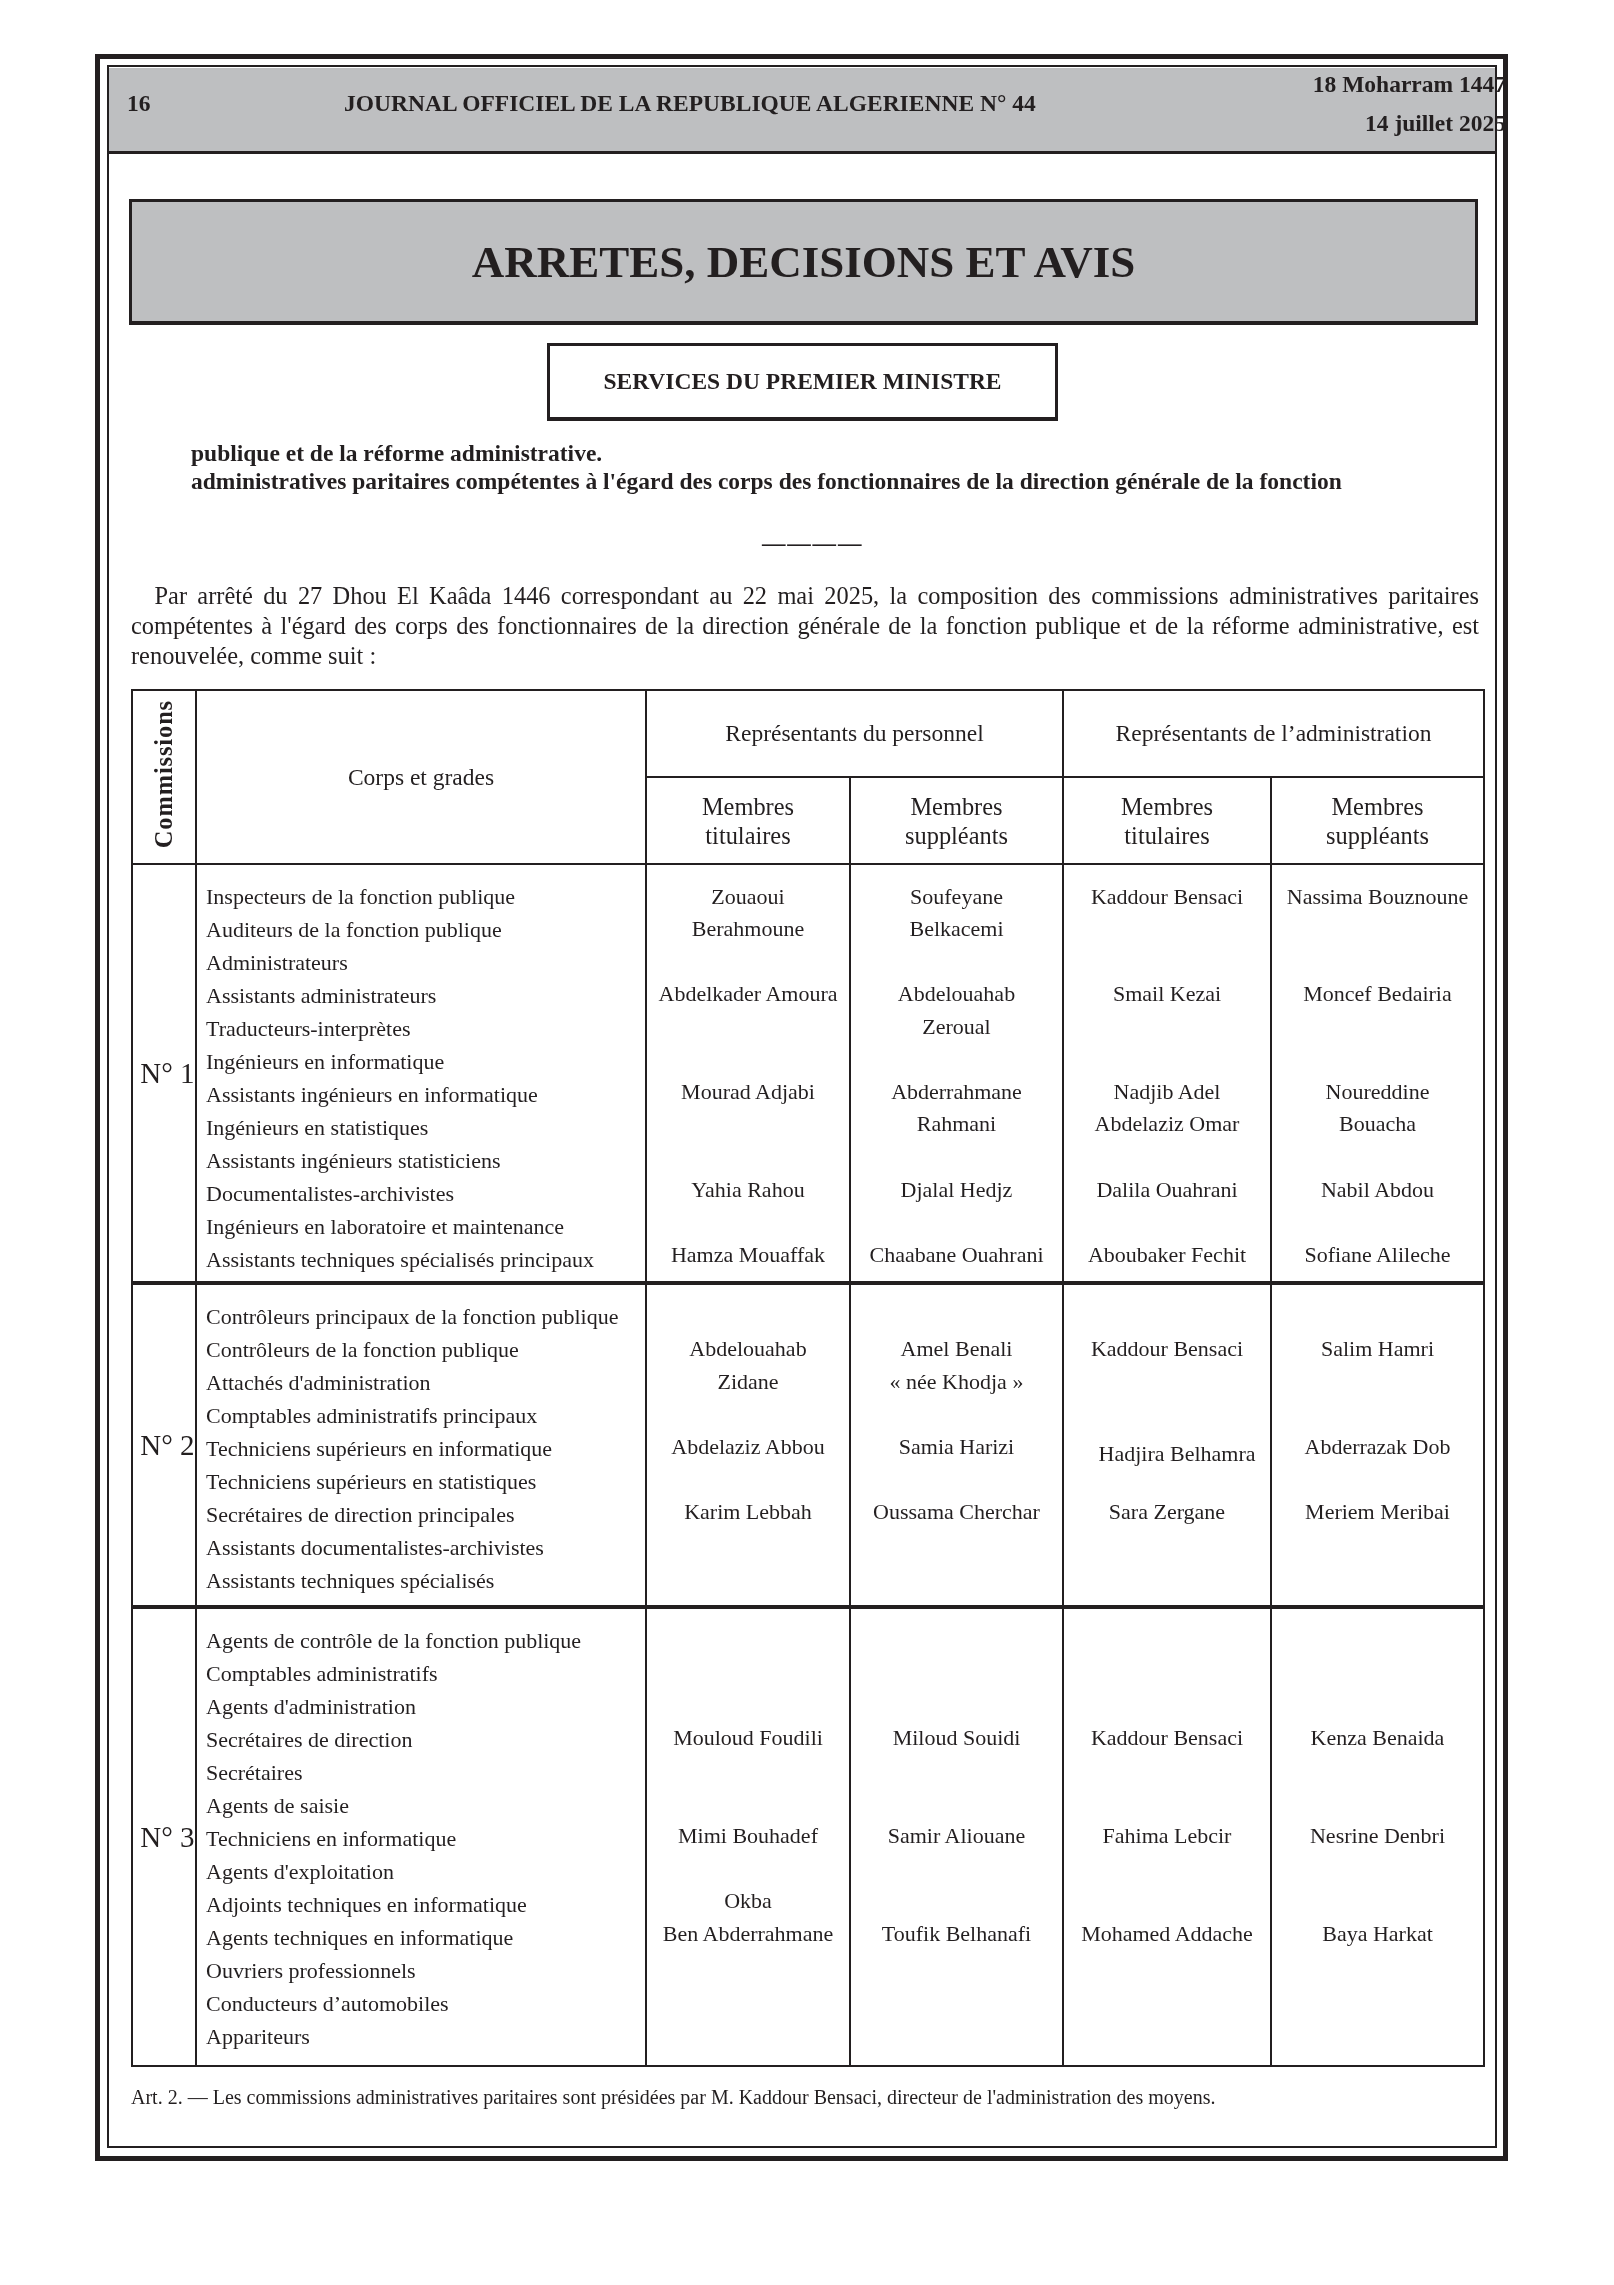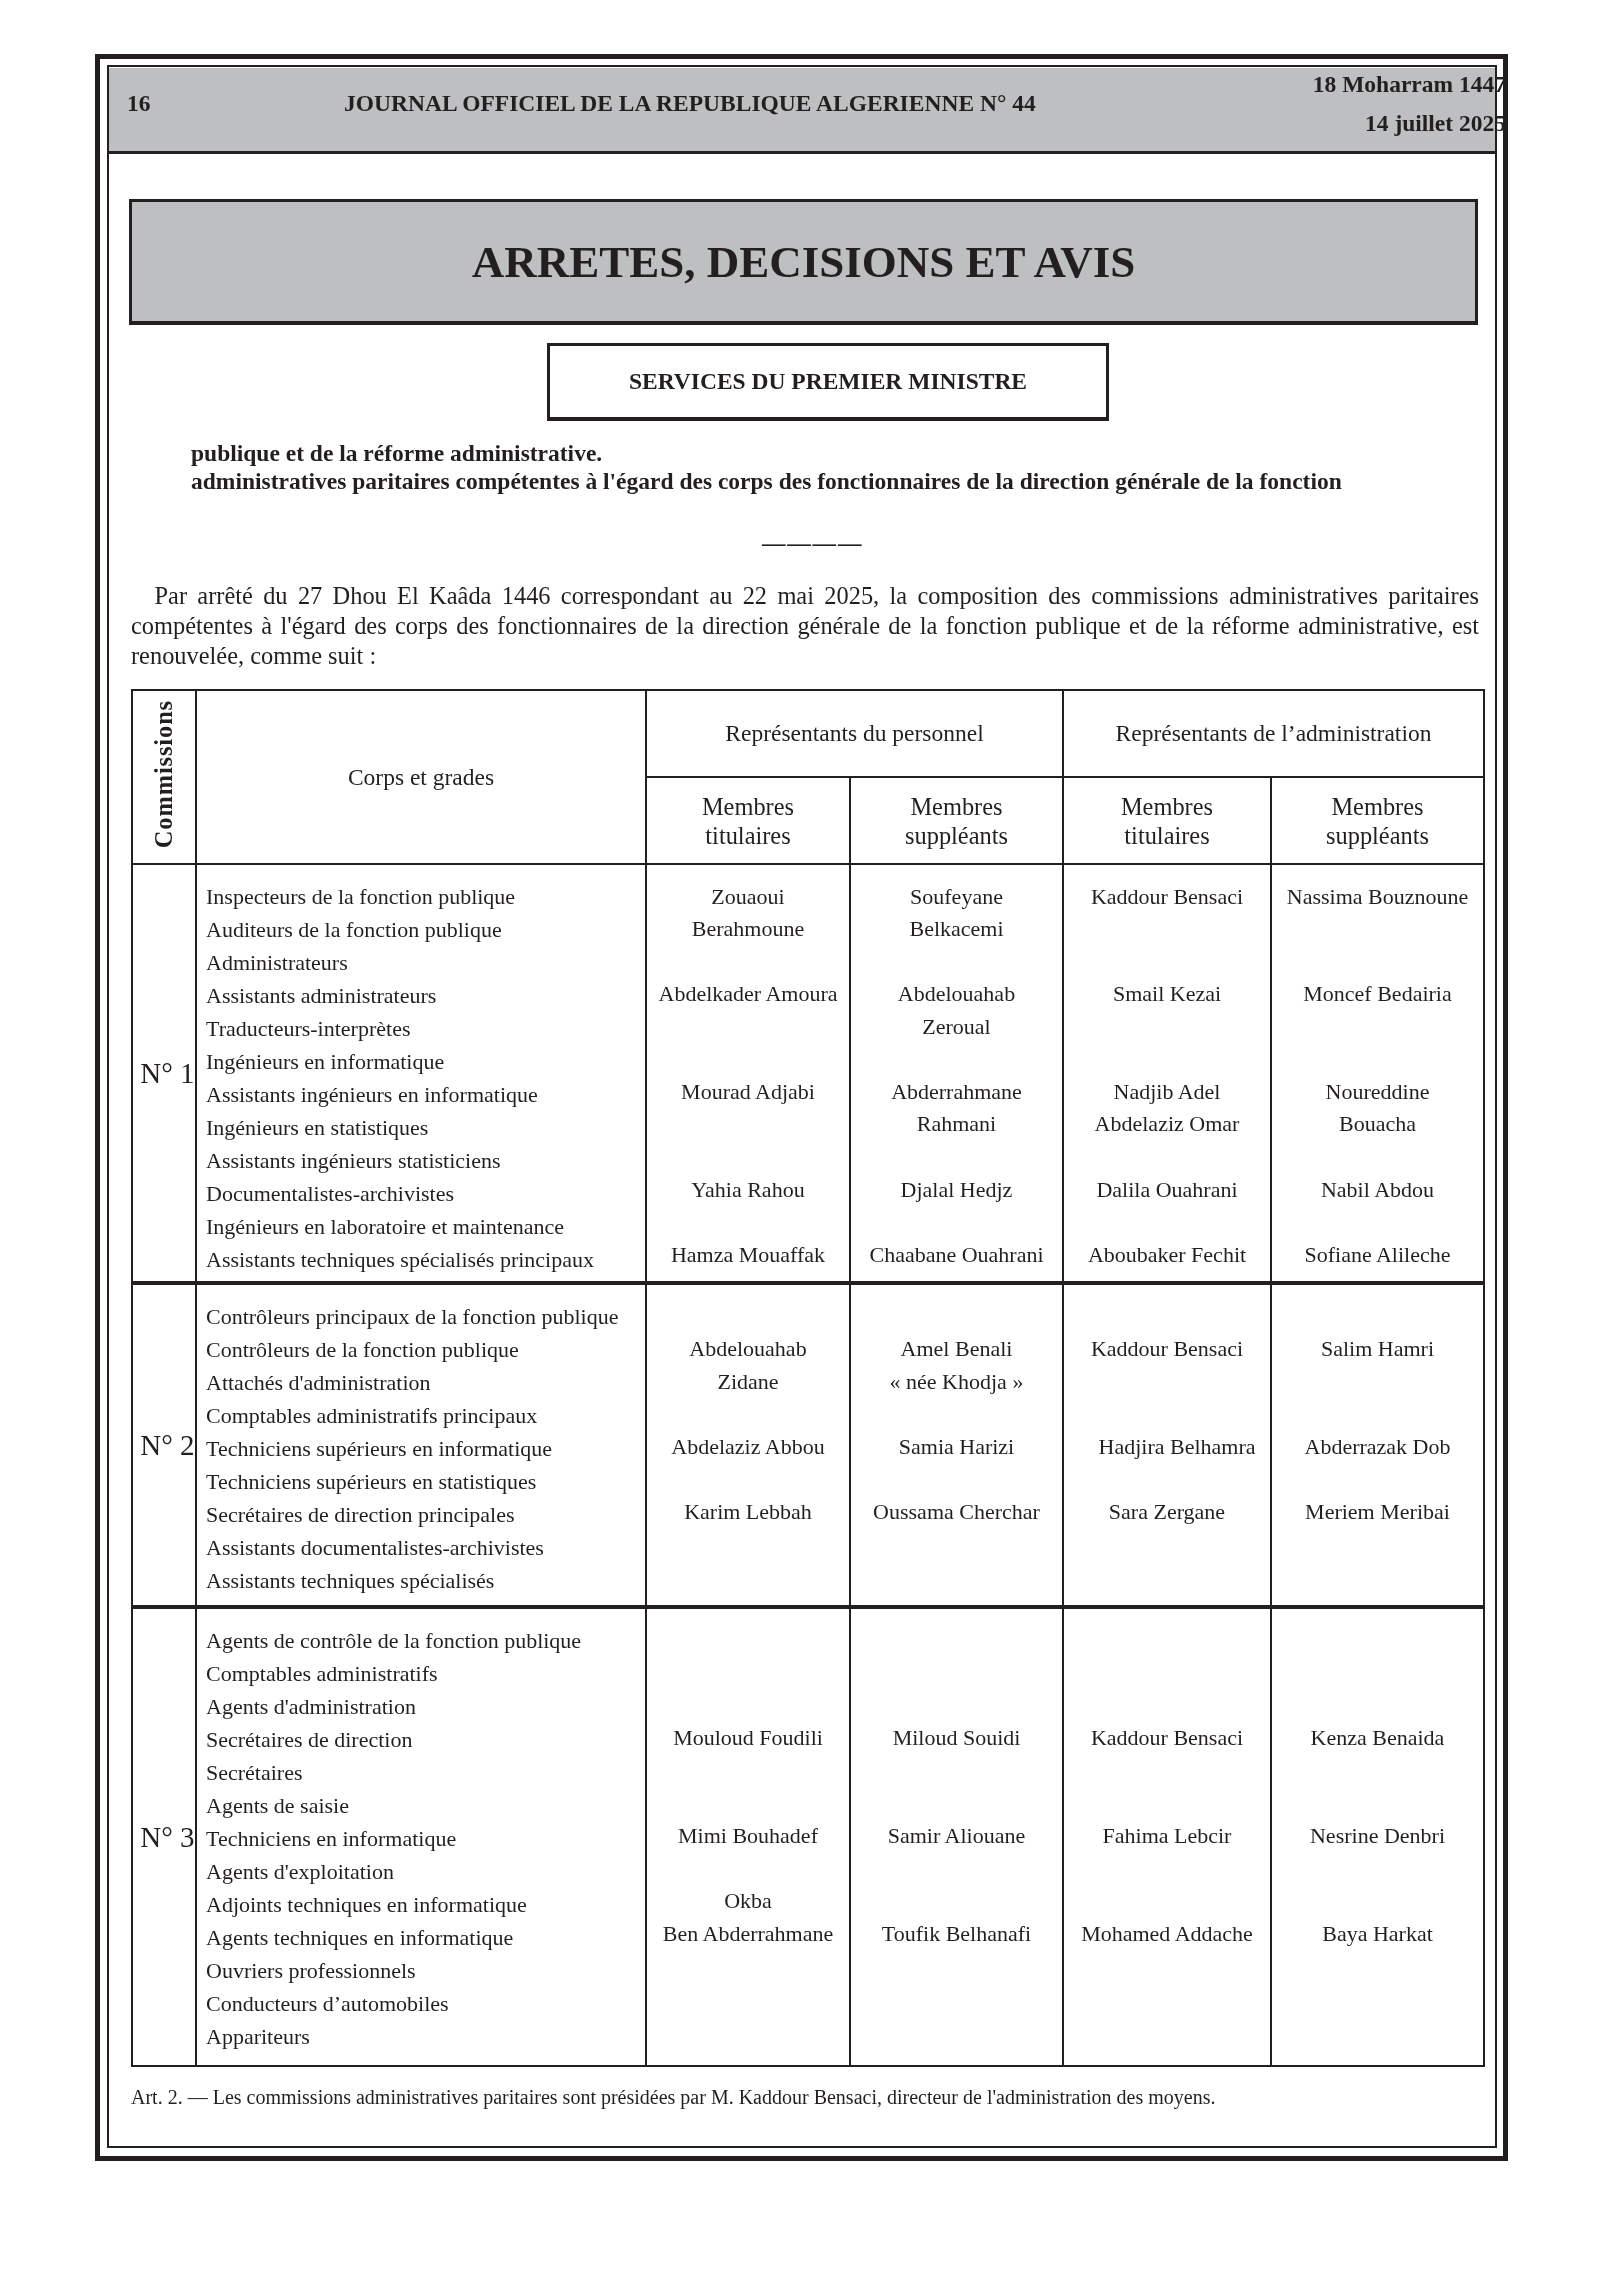--- a/index.html
+++ b/index.html
@@ -8,21 +8,21 @@
   .outer-border { left:95px; top:54px; width:1403px; height:2097px; border:5.4px solid #231f20; }
   .inner-border { left:107px; top:65px; width:1386px; height:2079px; border:2.7px solid #231f20; }
   .header-band { left:109px; top:68px; width:1386px; height:83px; background:#bebfc1; border-bottom:3.6px solid #231f20; }
   .page-num { left:127px; top:90px; font-size:23.5px; font-weight:bold; }
   .journal-title { left:344px; top:90px; font-size:23.5px; font-weight:bold; letter-spacing:0px; }
   .hijri-date { right:109px; top:71px; font-size:23.5px; font-weight:bold; text-align:right; }
   .greg-date { right:109px; top:110px; font-size:23.5px; font-weight:bold; text-align:right; }
 
   .title-box { left:129px; top:199px; width:1343px; height:119px; background:#bebfc1; border:3.6px solid #231f20; border-bottom-width:4.5px; display:flex; align-items:center; justify-content:center; }
   .title-box span { font-size:45px; font-weight:bold; letter-spacing:0px; }
-  .services-box { left:547px; top:343px; width:562px; height:78px; border:3.6px solid #231f20; border-bottom-width:4.5px; display:flex; align-items:center; justify-content:center; box-sizing:border-box; }
+  .services-box { left:547px; top:343px; width:511px; height:78px; border:3.6px solid #231f20; border-bottom-width:4.5px; display:flex; align-items:center; justify-content:center; box-sizing:border-box; }
   .services-box span { font-size:23.5px; font-weight:bold; }
 
   .arrete-title { left:131px; top:439px; width:1348px; font-size:23.5px; font-weight:bold; line-height:28px; text-indent:0; }
   .arrete-title .l1 { display:block; }
   .arrete-title .rest { display:block; padding-left:60px; }
   .dash-sep { left:762px; top:530px; font-size:23.5px; font-weight:bold; letter-spacing:1.8px; }
 
   .intro-para { left:131px; top:581px; width:1348px; font-size:24.4px; line-height:30px; text-align:justify; }
   .intro-para .first { text-indent:23.5px; }
 
@@ -167,21 +167,21 @@
           <div class="name" style="top: 210px;">Karim Lebbah</div>
         </td>
         <td class="names-cell block-sep">
           <div class="name" style="top: 47px;">Amel Benali</div>
           <div class="name" style="top: 80px;">« née Khodja »</div>
           <div class="name" style="top: 145px;">Samia Harizi</div>
           <div class="name" style="top: 210px;">Oussama Cherchar</div>
         </td>
         <td class="names-cell block-sep">
           <div class="name" style="top: 47px;">Kaddour Bensaci</div>
-          <div class="name" style="top: 145px; padding-left: 20px;">Hadjira Belhamra</div>
+          <div class="name" style="top: 152px; padding-left: 20px;">Hadjira Belhamra</div>
           <div class="name" style="top: 210px;">Sara Zergane</div>
         </td>
         <td class="names-cell block-sep">
           <div class="name" style="top: 47px;">Salim Hamri</div>
           <div class="name" style="top: 145px;">Abderrazak Dob</div>
           <div class="name" style="top: 210px;">Meriem Meribai</div>
         </td>
       </tr>
       <tr style="height: 459px;">
         <td class="num-cell block-sep">N° 3</td>

